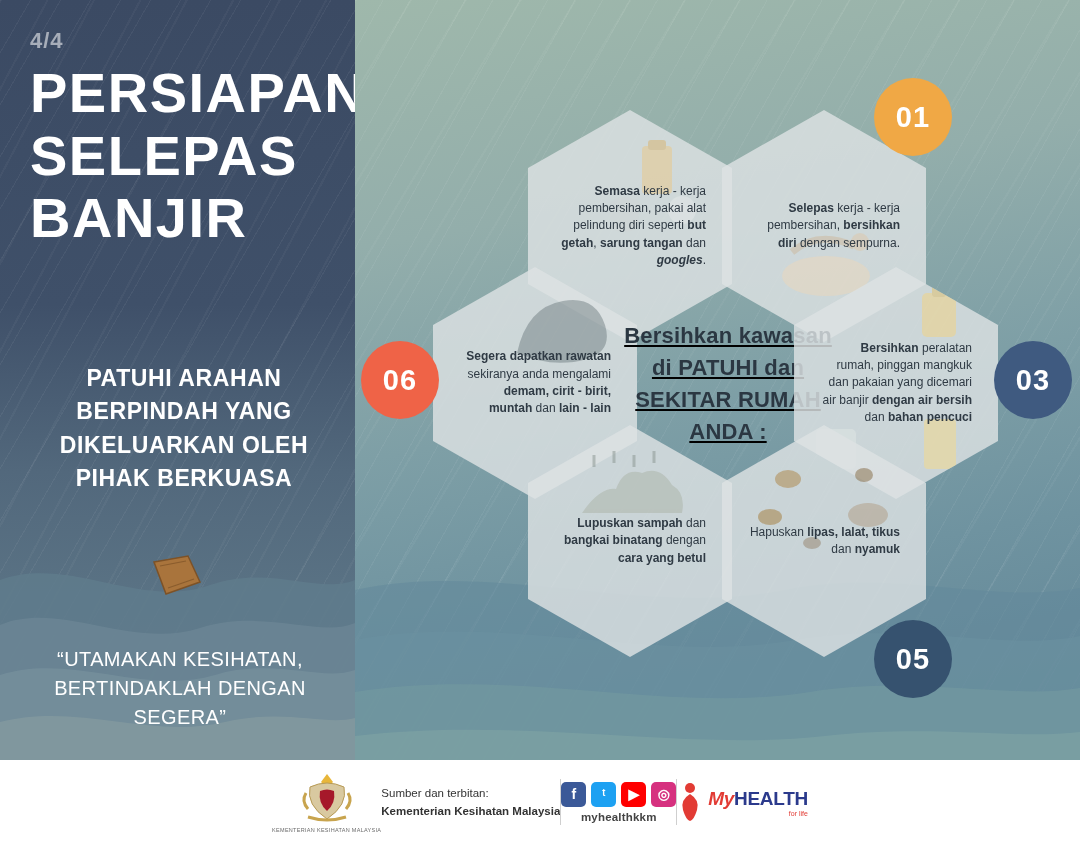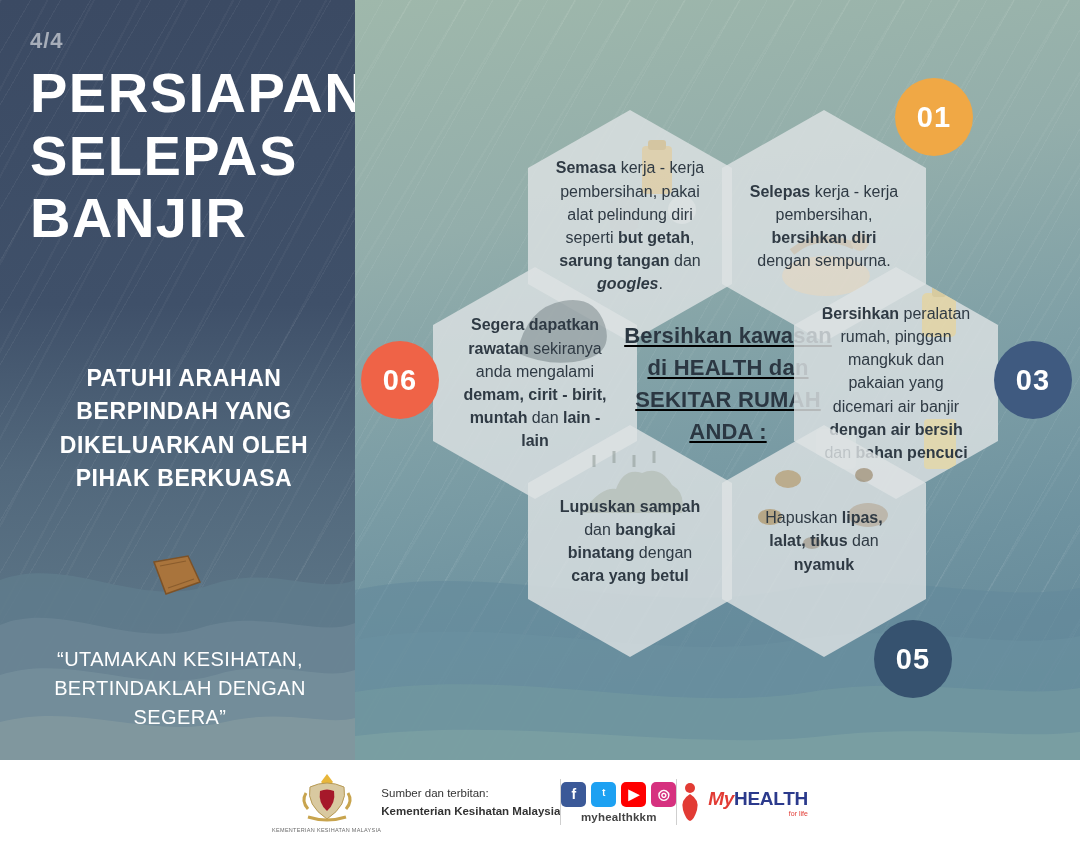--- a/index.html
+++ b/index.html
@@ -67,22 +67,22 @@
 
   
   .hex {
     position: absolute;
     background: rgba(221,226,227,0.82);
     clip-path: polygon(50% 0%, 100% 25%, 100% 75%, 50% 100%, 0% 75%, 0% 25%);
     display: flex; align-items: center; justify-content: center;
     text-align: center;
   }
   .hex-txt {
-    color: #2f3a44; font-size: 16px; line-height: 1.45;
-    padding: 0 26px; position: relative; z-index: 3;
+    color: #2f3a44; font-size: 12px; line-height: 1.45;
+    padding: 0 26px; position: relative; z-index: 3; text-align: right;
   }
   .hex-txt b { font-weight: bold; }
   .hex-txt i { font-style: italic; font-weight: bold; }
   .center-hex {
     position: absolute;
     display:flex; align-items:center; justify-content:center;
   }
   .center-text {
     color: #2b3742; font-size: 22px; line-height: 1.45; font-weight: bold;
     text-align: center; letter-spacing: 0.2px;
@@ -175,21 +175,21 @@
 
     <div class="hex" style="left:173px; top:110px; width:204px; height:232px;">
       <svg class="art" style="left:62px; top:26px; width:118px; height:110px;" viewBox="0 0 118 110">
         <rect x="52" y="10" width="30" height="48" rx="4" fill="#e8c98d"></rect>
         <rect x="58" y="4" width="18" height="10" rx="3" fill="#d8b573"></rect>
         <path d="M20,66 q14,-10 30,0 l-2,26 q-14,8 -28,0 Z" fill="#cfd6d6"></path>
         <circle cx="92" cy="74" r="14" fill="#e3e8e8"></circle>
       </svg>
       <div class="hex-txt"><b>Semasa</b> kerja - kerja pembersihan, pakai alat pelindung diri seperti <b>but getah</b>, <b>sarung tangan</b> dan <i>googles</i>.</div>
     </div>
-    <div class="badge" style="left:540px; top:78px; background:#f0a845;">01</div>
+    <div class="badge" style="left:519px; top:78px; background:#f0a845;">01</div>
 
     <div class="hex" style="left:367px; top:110px; width:204px; height:232px;">
       <svg class="art" style="left:46px; top:96px; width:120px; height:110px;" viewBox="0 0 120 110">
         <ellipse cx="58" cy="70" rx="44" ry="20" fill="#e9d7bd"></ellipse>
         <path d="M24,46 q26,-22 62,-6" stroke="#cdbba0" stroke-width="7" fill="none"></path>
         <circle cx="92" cy="36" r="9" fill="#dcc9ae"></circle>
       </svg>
       <div class="hex-txt"><b>Selepas</b> kerja - kerja pembersihan, <b>bersihkan diri</b> dengan sempurna.</div>
     </div>
 
@@ -197,21 +197,21 @@
       <svg class="art" style="left:66px; top:16px; width:120px; height:96px;" viewBox="0 0 120 96">
         <path d="M18,70 q10,-46 46,-52 q32,-6 42,24 q8,26 -18,34 q-34,10 -70,-6 Z" fill="#5d6b70" opacity="0.75"></path>
       </svg>
       <div class="hex-txt"><b>Segera dapatkan rawatan</b> sekiranya anda mengalami <b>demam, cirit - birit, muntah</b> dan <b>lain - lain</b></div>
     </div>
     <div class="badge" style="left:6px; top:341px; background:#ef6347;">06</div>
 
     <div class="center-hex" style="left:253px; top:262px; width:240px; height:244px;text-decoration:underline;">
       <div class="center-text">
         <span>Bersihkan kawasan</span>
-        <span>di HEALTH dan</span>
+        <span>di PATUHI dan</span>
         <span>SEKITAR RUMAH</span>
         <span>ANDA :</span>
       </div>
     </div>
 
     <div class="hex" style="left:439px; top:267px; width:204px; height:232px;">
       <svg class="art" style="left:10px; top:12px; width:186px; height:210px;" viewBox="0 0 186 210">
         <rect x="118" y="14" width="34" height="44" rx="5" fill="#f0d488"></rect>
         <rect x="128" y="6" width="14" height="12" rx="3" fill="#e0c171"></rect>
         <rect x="120" y="140" width="32" height="50" rx="4" fill="#f2d98f"></rect>

